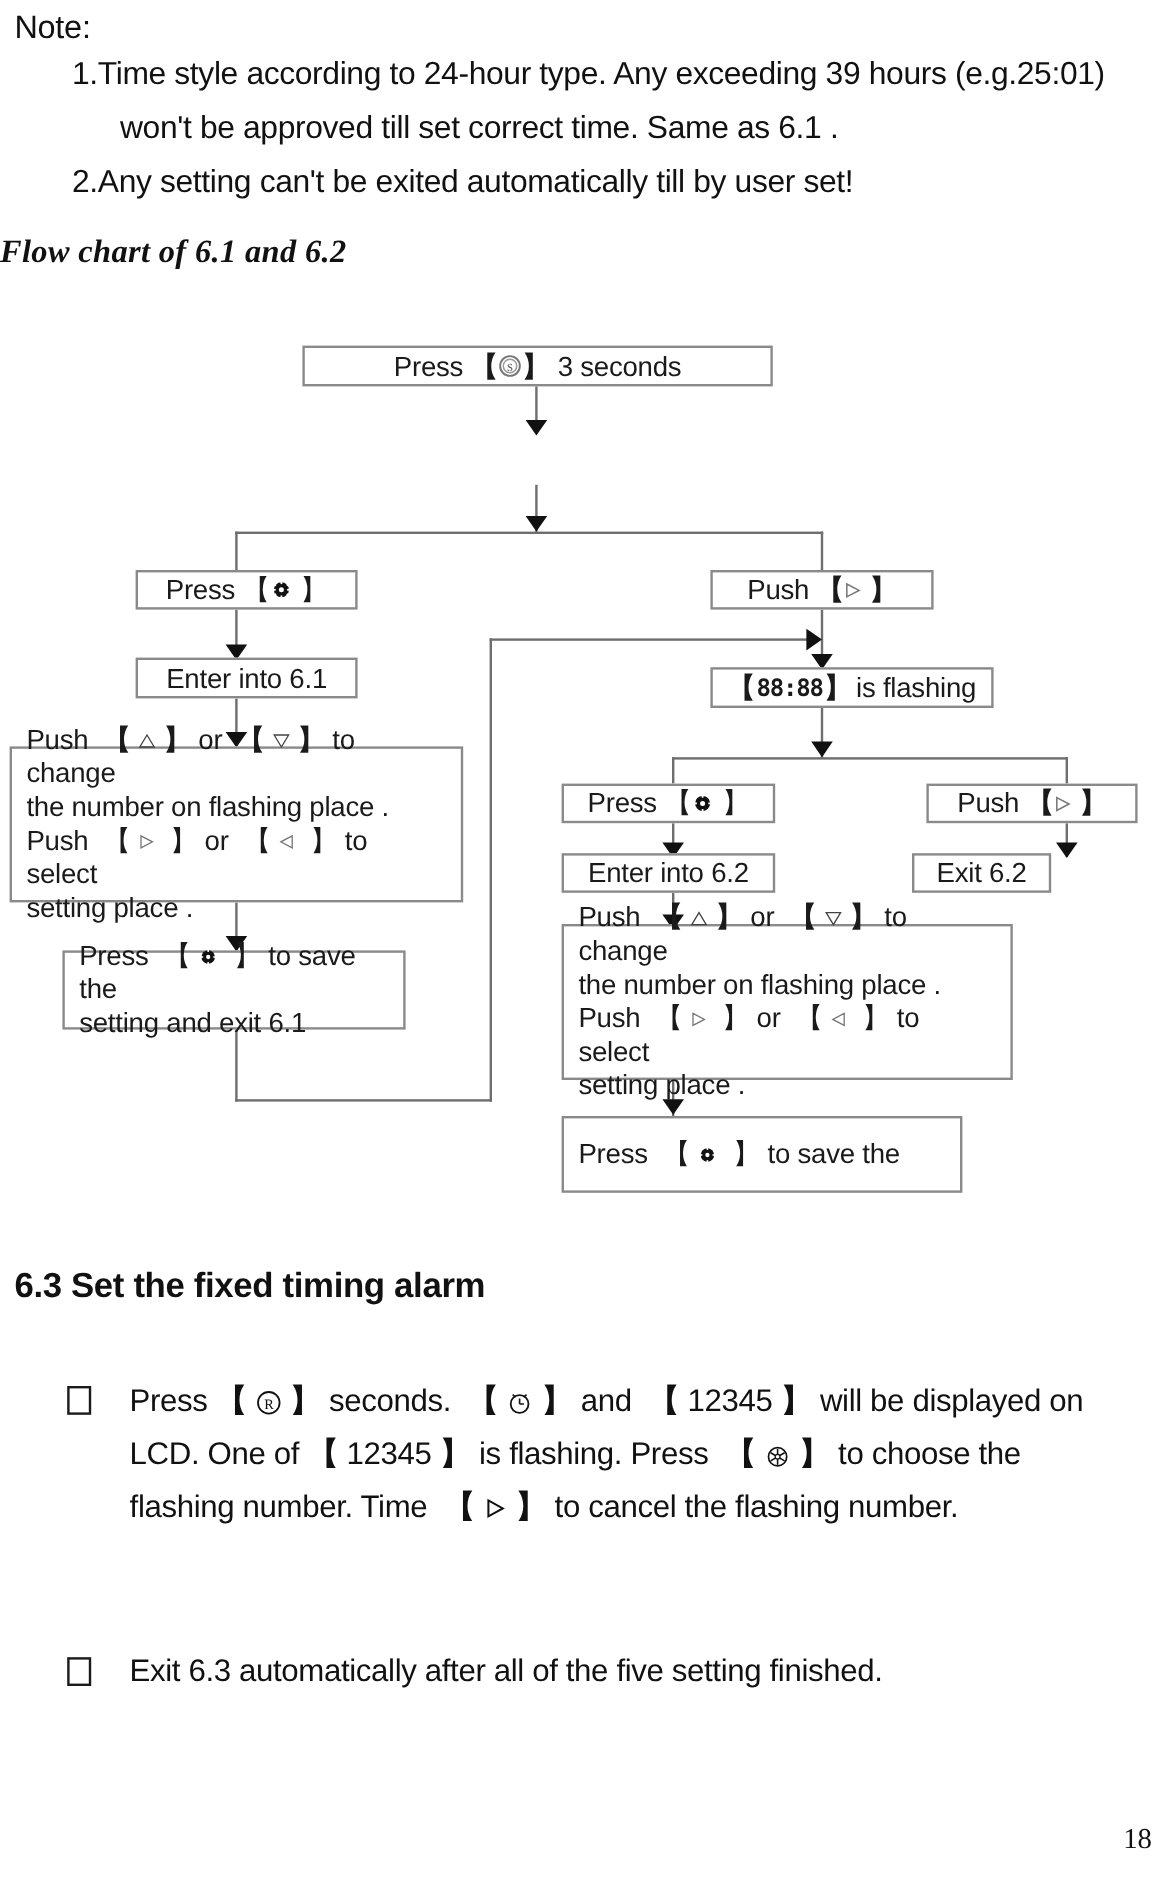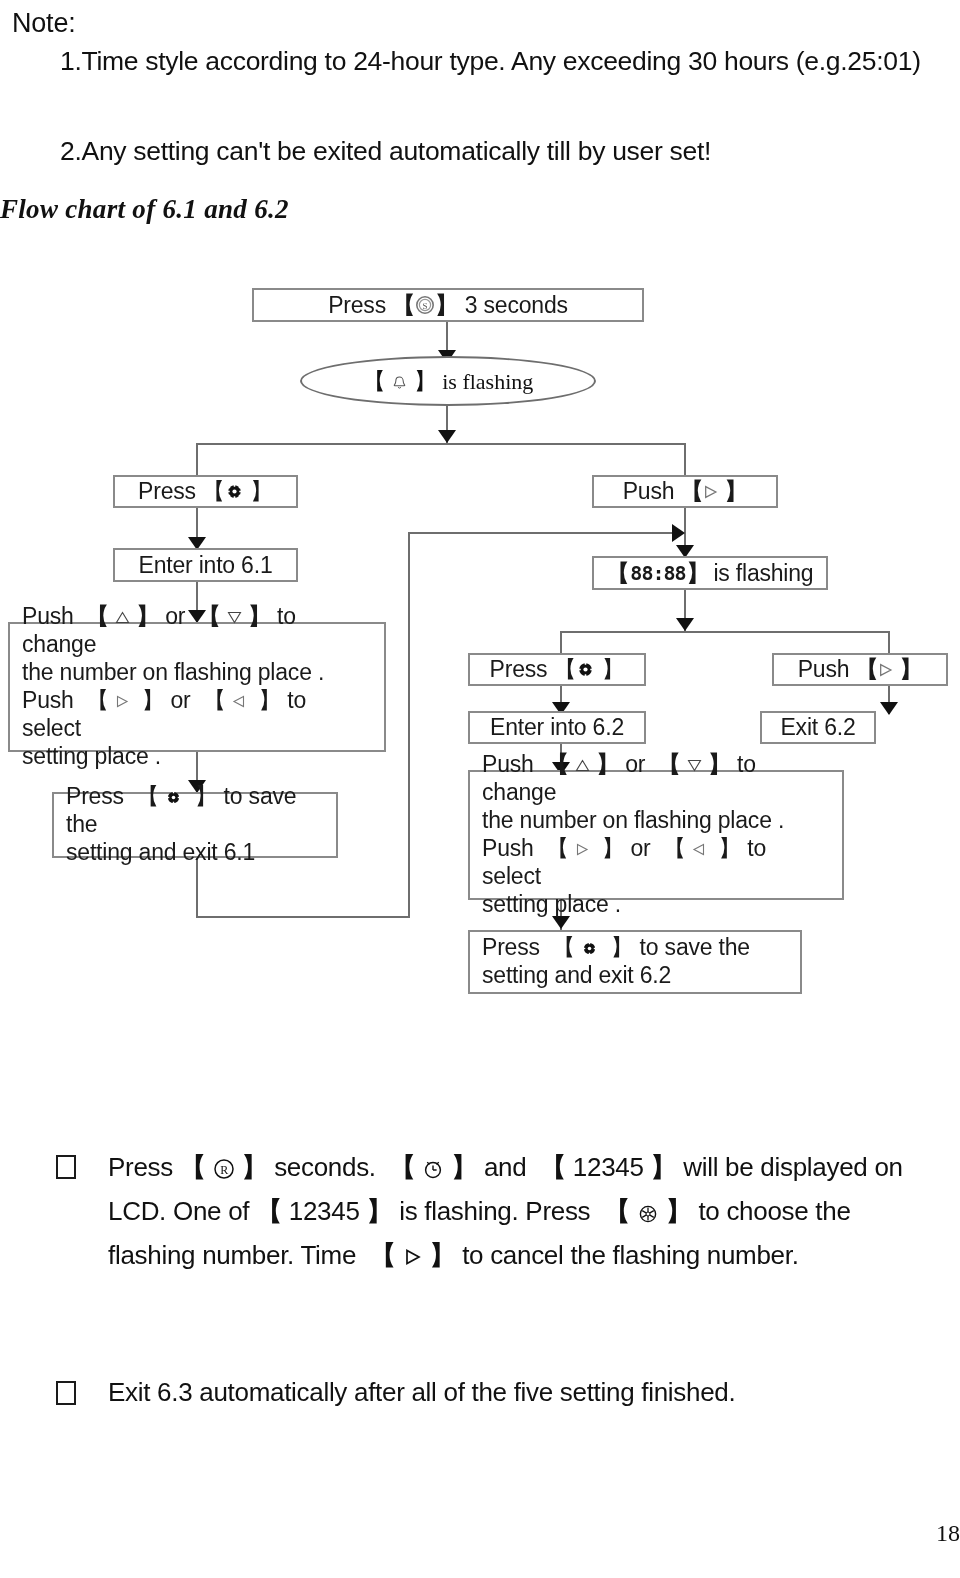--- a/index.html
+++ b/index.html
@@ -154,21 +154,22 @@
     font-size: 24px;
   }
   svg { display: block; }
 </style>
 </head>
 <body>
 
 <div class="page">
 
   <div class="note-label">Note:</div>
-  <div class="note-line note-1a">1.Time style according to 24-hour type. Any exceeding 30 hours (e.g.25:01)</div>
+  <div class="note-line note-1a">1.Time style according to 24-hour type. Any exceeding 39 hours (e.g.25:01)</div>
+  <div class="note-line note-1b">won't be approved till set correct time. Same as 6.1 .</div>
   <div class="note-line note-2">2.Any setting can't be exited automatically till by user set!</div>
 
   <div class="flow-title">Flow chart of 6.1 and 6.2</div>
 
   <div class="flow">
 
     <div class="ln v" style="left:446px; top:320px; height:38px;"></div>
     <div class="arrow-d" style="left:438px; top:350px;"></div>
 
     <div class="ln v" style="left:446px; top:404px; height:40px;"></div>
@@ -222,33 +223,20 @@
         <svg width="20" height="20" viewBox="0 0 20 20">
             <circle cx="10" cy="10" r="8.2" fill="none" stroke="#777" stroke-width="1.6"></circle>
             <circle cx="10" cy="10" r="5.6" fill="none" stroke="#999" stroke-width="1.2"></circle>
             <text x="10" y="14" font-size="9" text-anchor="middle" fill="#555" font-family="Liberation Serif, serif">S</text>
           </svg>
       </span>
       <span class="brk">】</span>
       <span style="margin-left:7px;">3 seconds</span>
     </div>
 
-    <div class="oval" style="left:300px; top:356px; width:296px; height:50px;">
-      <span class="txt">
-        <span class="brk" style="font-weight:normal;">【</span>
-        <span class="gl">
-          <svg width="17" height="17" viewBox="0 0 18 18">
-              <path d="M9 2.2c-2.4 0-3.9 1.9-3.9 4.2 0 2.5-1.1 3.6-1.6 4.3-.2.3 0 .7.4.7h10.2c.4 0 .6-.4.4-.7-.5-.7-1.6-1.8-1.6-4.3 0-2.3-1.5-4.2-3.9-4.2z" fill="none" stroke="#555" stroke-width="1.1"></path>
-              <path d="M7.6 12.6c.2.8.7 1.3 1.4 1.3s1.2-.5 1.4-1.3" fill="none" stroke="#555" stroke-width="1"></path>
-            </svg>
-        </span>
-        <span class="brk" style="font-weight:normal;">】</span>
-        <span>is flashing</span>
-      </span>
-    </div>
 
     <div class="node center" style="left:113px; top:475px; width:185px; height:33px;">
       <span>Press</span>
       <span class="brk" style="font-weight:normal;">&nbsp;【</span>
       <span class="gl">
         <svg width="19" height="19" viewBox="0 0 20 20">
             <g fill="#111">
               <circle cx="10" cy="10" r="6.6"></circle>
             </g>
             <g fill="#fff">
@@ -437,26 +425,26 @@
                   <rect x="9.2" y="2" width="1.6" height="3"></rect>
                   <rect x="9.2" y="15" width="1.6" height="3"></rect>
                   <rect x="2" y="9.2" width="3" height="1.6"></rect>
                   <rect x="15" y="9.2" width="3" height="1.6"></rect>
                 </g>
               </svg>
           </span>
           <span class="brk" style="font-weight:normal;">&nbsp;】</span>
           <span>to save the</span>
         </div>
-        <div>setting and exit 6.2</div>
       </div>
     </div>
 
   </div>
 
+  <div class="h-sec">6.3 Set the fixed timing alarm</div>
 
   <div class="bullet-box" style="left:56px; top:1155px;"></div>
 
   <div class="body-line" style="left:108px; top:1150px;">
     <span>Press</span>
     <span class="brk" style="font-size:26px;">【</span>
     <span class="gl" style="vertical-align:-4px;">
       <svg width="22" height="22" viewBox="0 0 22 22">
           <circle cx="11" cy="11" r="9" fill="none" stroke="#111" stroke-width="1.5"></circle>
           <text x="11" y="16" font-size="12" text-anchor="middle" fill="#111" font-family="Liberation Serif, serif">R</text>

